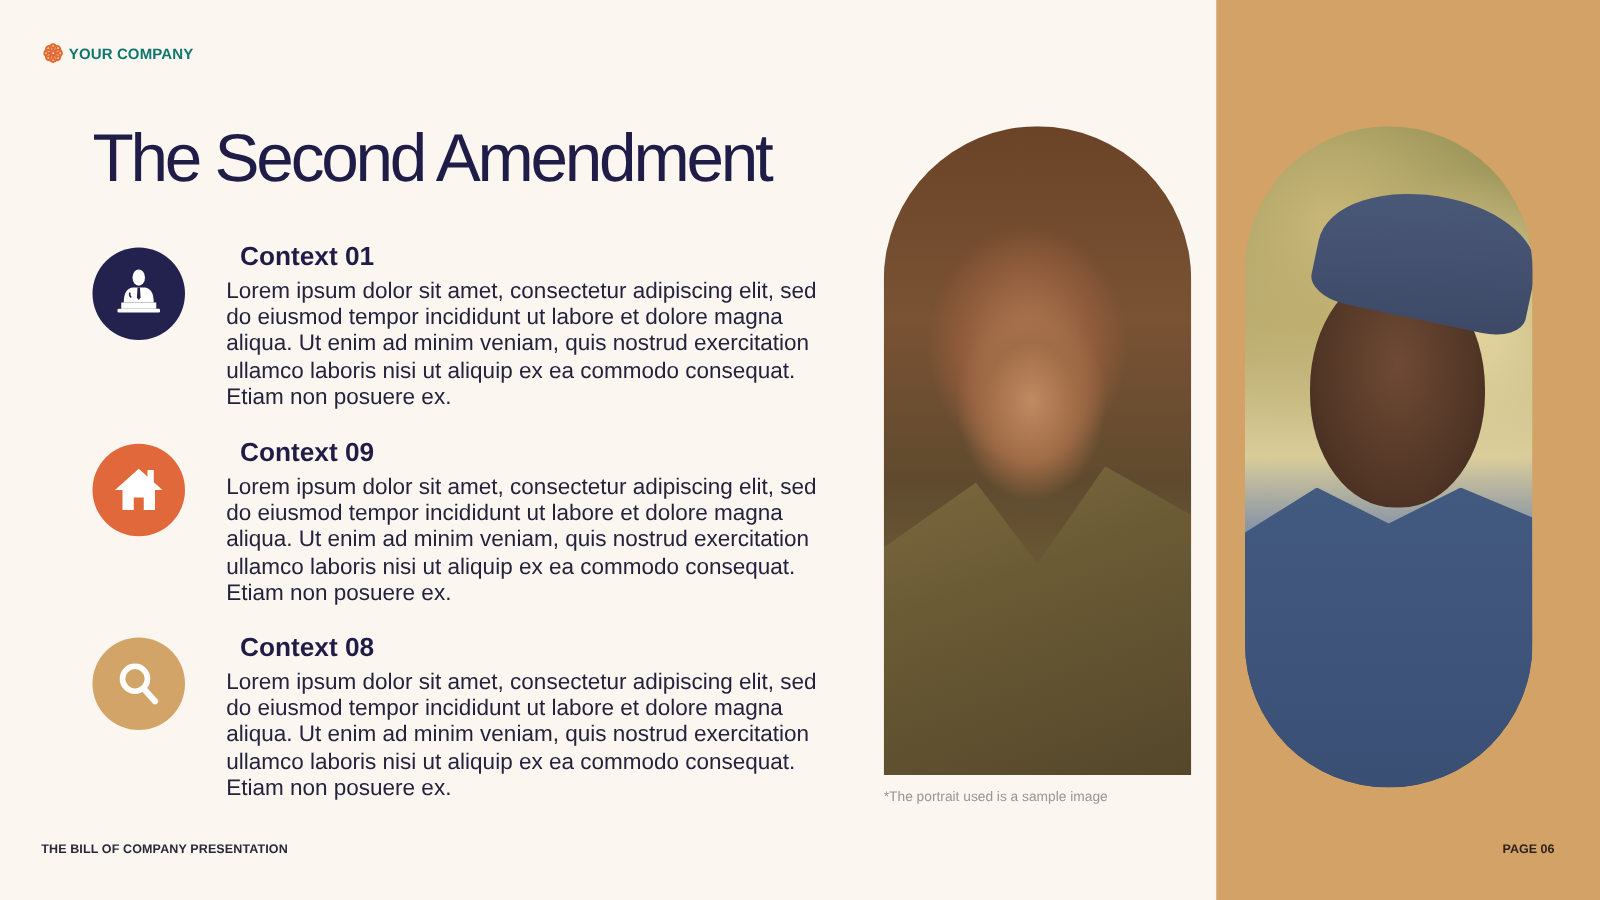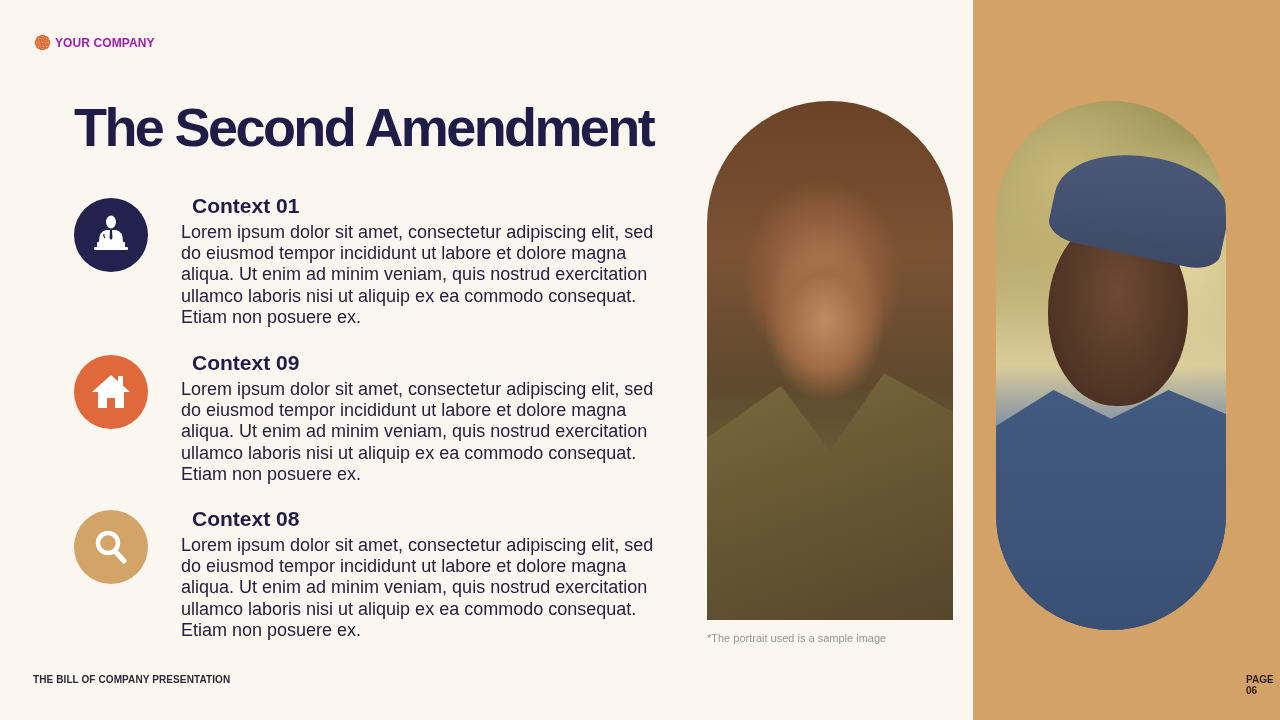--- a/index.html
+++ b/index.html
@@ -13,26 +13,26 @@
   .right-band {
     position: absolute; left: 973px; top: 0; width: 307px; height: 720px;
     background: #d2a266;
   }
   .brand {
     position: absolute; left: 34px; top: 34px;
     display: flex; align-items: center; gap: 4px;
   }
   .brand-icon { width: 17px; height: 17px; }
   .brand-text {
-    font-size: 12px; font-weight: bold; color: #a21caf; letter-spacing: 0.1px;
+    font-size: 12px; font-weight: bold; color: #0f766e; letter-spacing: 0.1px;
   }
   .title {
     position: absolute; left: 74px; top: 96px;
     font-family: "Liberation Sans", sans-serif;
-    font-size: 54px; font-weight: bold; letter-spacing: -2.6px;
+    font-size: 54px; font-weight: normal; letter-spacing: -2.6px;
     color: #1f1d47; white-space: nowrap;
   }
   .item { position: absolute; left: 74px; width: 590px; }
   .item-icon {
     position: absolute; left: 0; width: 74px; height: 74px; border-radius: 50%;
     display: flex; align-items: center; justify-content: center;
   }
   .item-heading {
     position: absolute; left: 118px; top: 0;
     font-size: 21px; font-weight: bold; color: #1f1d47; white-space: nowrap;
@@ -84,21 +84,21 @@
   .caption {
     position: absolute; left: 707px; top: 632px;
     font-size: 11px; color: #9b958d; text-align: center;
   }
   .footer-left {
     position: absolute; left: 33px; top: 674px;
     font-size: 10px; font-weight: bold; color: #2a2838; letter-spacing: 0.1px;
   }
   .footer-right {
     position: absolute; left: 1202px; top: 674px;
-    font-size: 10px; font-weight: bold; color: #2a1f1a; margin-left: 44px;
+    font-size: 10px; font-weight: bold; color: #2a1f1a;
   }
 </style>
 </head>
 <body>
 
 <div class="right-band"></div>
 
 <div class="brand">
   <svg class="brand-icon" viewBox="0 0 20 20">
     <g fill="none" stroke="#e26c34" stroke-width="2">

